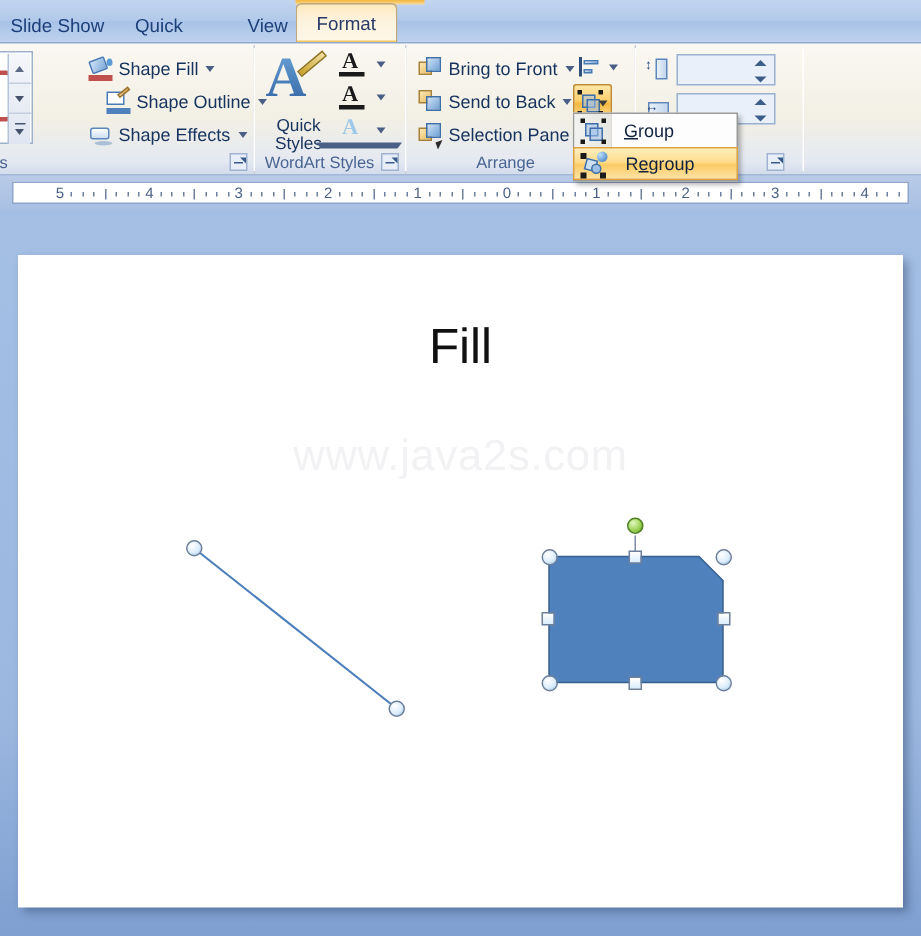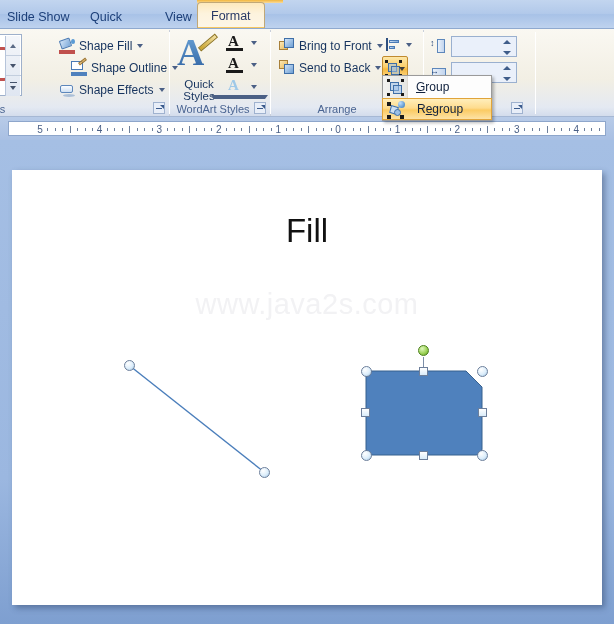--- a/index.html
+++ b/index.html
@@ -440,20 +440,28 @@
       <span class="lbl">Bring to Front</span>
       <span class="caret"></span>
     </div>
     <div class="btnrow" style="left:4px; top:27px;">
       <span class="ico ico-arr back">
           <i class="sq1"></i>
           <i class="sq2"></i>
         </span>
       <span class="lbl">Send to Back</span>
       <span class="caret"></span>
+    </div>
+    <div class="btnrow" style="left:4px; top:49px;">
+      <span class="ico ico-arr">
+          <i class="sq1"></i>
+          <i class="sq2"></i>
+          <i class="cur"></i>
+        </span>
+      <span class="lbl">Selection Pane</span>
     </div>
 
     <div class="btnrow" style="left:110px; top:4px;">
       <span class="ico ico-align">
           <i class="vb"></i>
           <i class="l1"></i>
           <i class="l2"></i>
         </span>
       <span class="caret"></span>
     </div>

